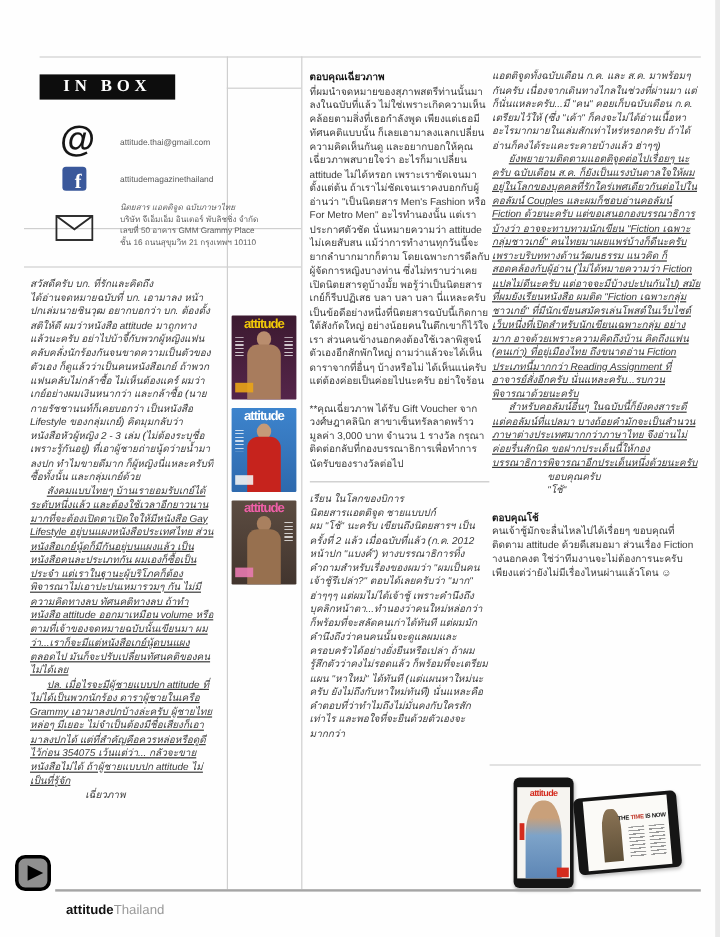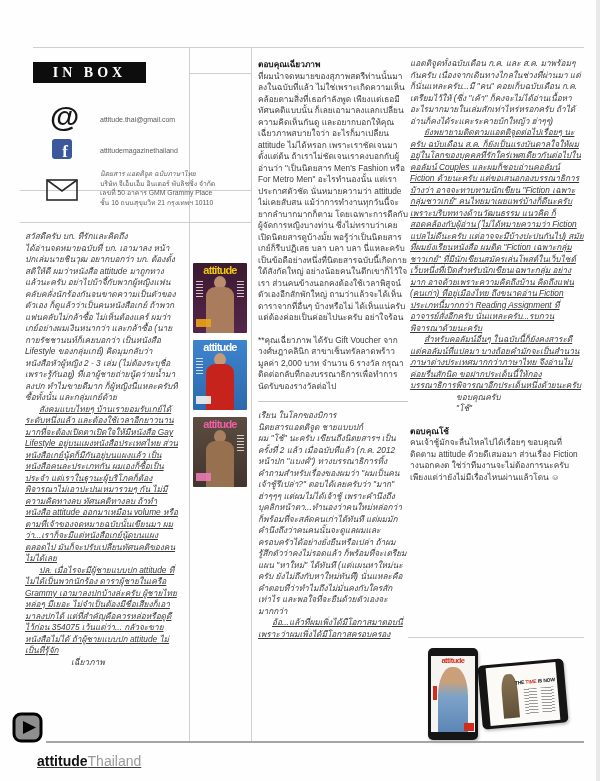--- a/index.html
+++ b/index.html
@@ -75,21 +75,21 @@
                background:linear-gradient(180deg,#8a7355,#5f5038);}
   .ipad-l .headline{position:absolute;left:4px;top:14px;width:64px;font-weight:bold;font-size:5px;
                     letter-spacing:-0.2px;white-space:nowrap;color:#111;text-align:right;}
   .ipad-l .headline .red{color:#c0392b;}
   .ipad-l .tcol{position:absolute;width:13px;height:26px;top:24px;
                 background:repeating-linear-gradient(180deg,#9a9a9a 0 1px,transparent 1px 3px);}
 
   
   .footer-line{position:absolute;left:46px;top:741px;width:538px;height:2px;background:#a5a5a5;}
   .play{position:absolute;left:12px;top:712px;}
-  .brand{position:absolute;left:37px;top:753px;font-size:14px;text-decoration:underline;}
+  .brand{position:absolute;left:55px;top:753px;font-size:11px;}
   .brand b{color:#111;} .brand span{color:#9a9a9a;}
 </style>
 </head>
 <body>
 
 <div class="page">
 
   <div class="hline" style="left:33px;top:47px;width:551px;"></div>
   <div class="vline" style="left:189px;top:47px;height:694px;"></div>
   <div class="vline" style="left:251px;top:47px;height:694px;"></div>
@@ -145,30 +145,29 @@
     <div class="logo">attitude</div>
     <div class="micro" style="right:3px;left:auto;"></div>
     <div class="head"></div>
     <div class="torso"></div>
     <div class="label"></div>
   </div>
 
   <div class="col col2">
     <p class="reply-h">ตอบคุณเฉี่ยวภาพ</p>
     <p>ที่ผมนำจดหมายของสุภาพสตรีท่านนั้นมาลงในฉบับที่แล้ว ไม่ใช่เพราะเกิดความเห็นคล้อยตามสิ่งที่เธอกำลังพูด เพียงแต่เธอมีทัศนคติแบบนั้น ก็เลยเอามาลงแลกเปลี่ยนความคิดเห็นกันดู และอยากบอกให้คุณเฉี่ยวภาพสบายใจว่า อะไรก็มาเปลี่ยน attitude ไม่ได้หรอก เพราะเราชัดเจนมาตั้งแต่ต้น ถ้าเราไม่ชัดเจนเราคงบอกกับผู้อ่านว่า "เป็นนิตยสาร Men's Fashion หรือ For Metro Men" อะไรทำนองนั้น แต่เราประกาศตัวชัด นั่นหมายความว่า attitude ไม่เคยสับสน แม้ว่าการทำงานทุกวันนี้จะยากลำบากมากก็ตาม โดยเฉพาะการดีลกับผู้จัดการหญิงบางท่าน ซึ่งไม่ทราบว่าเคยเปิดนิตยสารดูบ้างมั้ย พอรู้ว่าเป็นนิตยสารเกย์ก็รีบปฏิเสธ บลา บลา บลา นี่แหละครับ เป็นข้อดีอย่างหนึ่งที่นิตยสารฉบับนี้เกิดกายใต้สังกัดใหญ่ อย่างน้อยคนในตึกเขาก็ไว้ใจเรา ส่วนคนข้างนอกคงต้องใช้เวลาพิสูจน์ตัวเองอีกสักพักใหญ่ ถามว่าแล้วจะได้เห็นดาราจากที่อื่นๆ บ้างหรือไม่ ได้เห็นแน่ครับ แต่ต้องค่อยเป็นค่อยไปนะครับ อย่าใจร้อน</p>
-    <p class="note">**คุณเฉี่ยวภาพ ได้รับ Gift Voucher จากวงศ์ษฎาคลินิก สาขาเซ็นทรัลลาดพร้าว มูลค่า 2,000 บาท จำนวน 6 รางวัล กรุณาติดต่อกลับที่กองบรรณาธิการเพื่อทำการนัดรับของรางวัลต่อไป</p>
+    <p class="note">**คุณเฉี่ยวภาพ ได้รับ Gift Voucher จากวงศ์ษฎาคลินิก สาขาเซ็นทรัลลาดพร้าว มูลค่า 3,000 บาท จำนวน 1 รางวัล กรุณาติดต่อกลับที่กองบรรณาธิการเพื่อทำการนัดรับของรางวัลต่อไป</p>
     <hr class="divider">
     <p class="letter">เรียน ในโลกของบิการ</p>
     <p class="letter">นิตยสารแอตติจูด ชายแบบปก์</p>
     <p class="letter">ผม "โช้" นะครับ เขียนถึงนิตยสารฯ เป็นครั้งที่ 2 แล้ว เมื่อฉบับที่แล้ว (ก.ค. 2012 หน้าปก "แบงค์") ทางบรรณาธิการทิ้งคำถามสำหรับเรื่องของผมว่า "ผมเป็นคนเจ้าชู้รึเปล่า?" ตอบได้เลยครับว่า "มาก" ฮ่าๆๆๆ แต่ผมไม่ได้เจ้าชู้ เพราะคำนึงถึงบุคลิกหน้าตา...ทำนองว่าคนใหม่หล่อกว่า ก็พร้อมที่จะสลัดคนเก่าได้ทันที แต่ผมมักคำนึงถึงว่าคนคนนั้นจะดูแลผมและครอบครัวได้อย่างยั่งยืนหรือเปล่า ถ้าผมรู้สึกตัวว่าคงไม่รอดแล้ว ก็พร้อมที่จะเตรียมแผน "หาใหม่" ได้ทันที (แต่แผนหาใหม่นะครับ ยังไม่ถึงกับหาใหม่ทันที) นั่นแหละคือคำตอบที่ว่าทำไมถึงไม่มั่นคงกับใครสักเท่าไร และพอใจที่จะยืนด้วยตัวเองจะมากกว่า</p>
-    <p class="letter indent">อ้อ...แล้วที่ผมเพิ่งได้มีโอกาสมาตอบนี่ เพราะว่าผมเพิ่งได้มีโอกาสครอบครอง</p>
   </div>
 
   <div class="col col3">
-    <p class="letter">แอตติจูดทั้งฉบับเดือน ก.ค. และ ส.ค. มาพร้อมๆ กันครับ เนื่องจากเดินทางไกลในช่วงที่ผ่านมา แต่ก็นั่นแหละครับ...มี "คน" คอยเก็บฉบับเดือน ก.ค. เตรียมไว้ให้ (ซึ่ง "เค้า" ก็คงจะไม่ได้อ่านเนื้อหาอะไรมากมายในเล่มสักเท่าไหร่หรอกครับ ถ้าได้อ่านก็คงได้ระแคะระคายบ้กใหญ้ว ฮ่าๆๆ)</p>
+    <p class="letter">แอตติจูดทั้งฉบับเดือน ก.ค. และ ส.ค. มาพร้อมๆ กันครับ เนื่องจากเดินทางไกลในช่วงที่ผ่านมา แต่ก็นั่นแหละครับ...มี "คน" คอยเก็บฉบับเดือน ก.ค. เตรียมไว้ให้ (ซึ่ง "เค้า" ก็คงจะไม่ได้อ่านเนื้อหาอะไรมากมายในเล่มสักเท่าไหร่หรอกครับ ถ้าได้อ่านก็คงได้ระแคะระคายบ้างแล้ว ฮ่าๆๆ)</p>
     <p class="letter indent">ยังพยายามติดตามแอตติจูดต่อไปเรื่อยๆ นะครับ ฉบับเดือน ส.ค. ก็ยังเป็นแรงบันดาลใจให้ผมอยู่ในโลกของบุคคลที่รักใคร่เพศเดียวกันต่อไปในคอลัมน์ Couples และผมก็ชอบอ่านคอลัมน์ Fiction ด้วยนะครับ แต่ขอเสนอกองบรรณาธิการบ้างว่า อาจจะทาบทามนักเขียน "Fiction เฉพาะกลุ่มชาวเกย์" คนไทยมาเผยแพร่บ้างก็ดีนะครับ เพราะบริบททางด้านวัฒนธรรม แนวคิด ก็สอดคล้องกับผู้อ่าน (ไม่ได้หมายความว่า Fiction แปลไม่ดีนะครับ แต่อาจจะมีบ้างปะปนกันไป) สมัยที่ผมยังเรียนหนังสือ ผมติด "Fiction เฉพาะกลุ่มชาวเกย์" ที่มีนักเขียนสมัครเล่นโพสต์ในเว็บไซต์เว็บหนึ่งที่เปิดสำหรับนักเขียนเฉพาะกลุ่ม อย่างมาก อาจด้วยเพราะความคิดถึงบ้าน คิดถึงแฟน (คนเก่า) ที่อยู่เมืองไทย ถึงขนาดอ่าน Fiction ประเภทนี้มากกว่า Reading Assignment ที่อาจารย์สั่งอีกครับ นั่นแหละครับ...รบกวนพิจารณาด้วยนะครับ</p>
     <p class="letter indent">สำหรับคอลัมน์อื่นๆ ในฉบับนี้ก็ยังคงสาระดี แต่คอลัมน์ที่แปลมา บางถ้อยคำมักจะเป็นสำนวนภาษาต่างประเทศมากกว่าภาษาไทย จึงอ่านไม่ค่อยรื่นสักนิด ขอฝากประเด็นนี้ให้กองบรรณาธิการพิจารณาอีกประเด็นหนึ่งด้วยนะครับ</p>
     <p class="letter sig">ขอบคุณครับ</p>
     <p class="letter sig">"โช้"</p>
     <p class="reply-h gap">ตอบคุณโช้</p>
     <p>คนเจ้าชู้มักจะลื่นไหลไปได้เรื่อยๆ ขอบคุณที่ติดตาม attitude ด้วยดีเสมอมา ส่วนเรื่อง Fiction างนอกคงต ใช่ว่าทีมงานจะไม่ต้องการนะครับ เพียงแต่ว่ายังไม่มีเรื่องไหนผ่านแล้วโดน ☺</p>
   </div>
 
   <div class="ipad-sep"></div>
   <div class="ipad-p">

